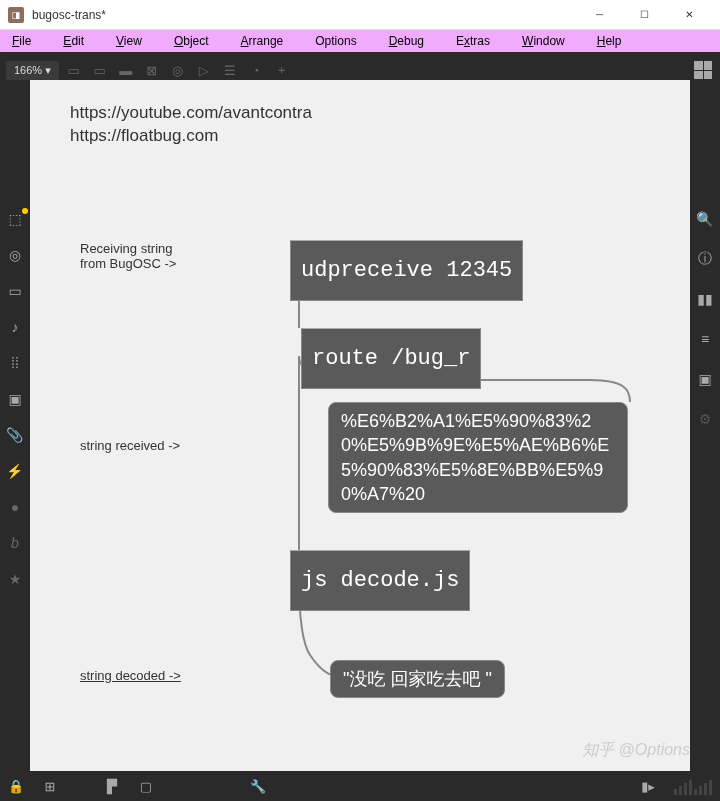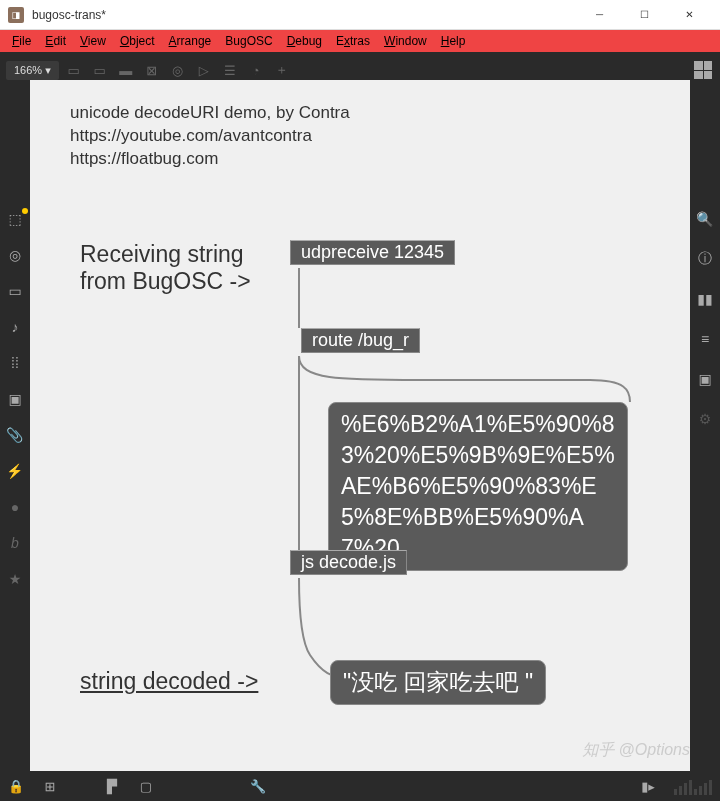--- a/index.html
+++ b/index.html
@@ -4,21 +4,21 @@
 <style>
 * { box-sizing: border-box; margin: 0; padding: 0; font-family: "Segoe UI", Arial, sans-serif; }
 body { width: 720px; height: 801px; background: #fff; overflow: hidden; position: relative; }
 
 .titlebar { height: 30px; background: #fff; display: flex; align-items: center; padding: 0 8px; border-bottom: 1px solid #ddd; }
 .titlebar .app-icon { width: 16px; height: 16px; background: #8b6f5c; border-radius: 2px; margin-right: 8px; display:flex;align-items:center;justify-content:center;color:#fff;font-size:9px; }
 .titlebar .title { font-size: 12px; color: #333; flex: 1; }
 .win-controls { display: flex; }
 .win-btn { width: 45px; height: 28px; display: flex; align-items: center; justify-content: center; color: #333; cursor: pointer; font-size:10px;}
 
-.menubar { height: 22px; background: #ef4444; display: flex; align-items: center; padding: 0 6px; gap: 2px; font-size: 12px; }
+.menubar { height: 22px; background: #f0abfc; display: flex; align-items: center; padding: 0 6px; gap: 20px; font-size: 12px; }
 .menubar span { padding: 2px 6px; cursor: pointer; }
 .menubar span u { text-decoration: underline; }
 
 .main { position: absolute; top: 52px; bottom: 30px; left: 0; right: 0; background: #2a2a2a; }
 
 .topbar { height: 36px; background: #2a2a2a; display: flex; align-items: center; padding: 0 6px; gap: 4px; }
 .zoom { background: #3a3a3a; color: #ddd; font-size: 11px; padding: 3px 8px; border-radius: 2px; cursor: pointer; }
 .topbar-icon { width: 22px; height: 22px; color: #666; display: flex; align-items: center; justify-content: center; font-size: 13px; }
 .topbar-right { margin-left: auto; }
 .grid-ic { width:18px;height:18px;display:grid;grid-template-columns:1fr 1fr;grid-template-rows:1fr 1fr;gap:1px;}
@@ -28,24 +28,24 @@
 .left-tools .tool { width: 18px; height: 18px; color: #aaa; display: flex; align-items: center; justify-content: center; font-size: 14px; position:relative;}
 
 .right-tools { position: absolute; right: 0; top: 28px; bottom: 0; width: 30px; background: #2a2a2a; display: flex; flex-direction: column; align-items: center; padding-top: 130px; gap: 22px; }
 .right-tools .tool { width: 18px; height: 18px; color: #aaa; display: flex; align-items: center; justify-content: center; font-size: 14px; }
 .yellow-dot::after { content:""; position:absolute; top:-2px; right:-4px; width:6px;height:6px;background:#ffcc00;border-radius:50%; }
 
 .canvas { position: absolute; left: 30px; right: 30px; top: 28px; bottom: 0; background: #f0f0f0; overflow:hidden;}
 .canvas-inner { position: relative; width: 100%; height: 100%; }
 
 .comment { position: absolute; font-size: 17px; color: #333; line-height: 1.35; white-space: nowrap;}
-.label { position: absolute; font-size: 23px; color: #333; white-space: nowrap;}
+.label { position: absolute; font-size: 13px; color: #333; white-space: nowrap;}
 
-.obj { position: absolute; background: #5a5a5a; color: #fff; font-size: 18px; padding: 1px 10px; border: 1px solid #888; border-top:1px solid #aaa;}
-.msg { position: absolute; background: #5a5a5a; color: #fff; font-size: 23px; padding: 6px 12px; border-radius: 8px; border: 1px solid #888; line-height: 1.35;}
+.obj { position: absolute; background: #5a5a5a; color: #fff; font-size: 22px; padding: 17px 10px; border: 1px solid #888; border-top:1px solid #aaa;font-family:Liberation Mono, monospace;}
+.msg { position: absolute; background: #5a5a5a; color: #fff; font-size: 18px; padding: 6px 12px; border-radius: 8px; border: 1px solid #888; line-height: 1.35;}
 
 .cord { stroke: #888; stroke-width: 2; fill: none; }
 
 .bottombar { position: absolute; bottom: 0; left: 0; right: 0; height: 30px; background: #2a2a2a; display: flex; align-items: center; padding: 0 8px; gap: 18px; }
 .bottombar .bicon { width: 16px; height: 16px; color: #aaa; display:flex;align-items:center;justify-content:center;font-size:13px;}
 .spacer { flex: 1; }
 .meters { display:flex; gap:2px; align-items:flex-end; height:18px;}
 .meters div { width:3px; background:#444; }
 
 .watermark { position: absolute; right: 30px; bottom: 40px; color: rgba(180,180,180,0.6); font-size: 16px; font-style: italic; pointer-events:none;}
@@ -62,21 +62,21 @@
     <div class="win-btn close">✕</div>
   </div>
 </div>
 
 <div class="menubar">
   <span><u>F</u>ile</span>
   <span><u>E</u>dit</span>
   <span><u>V</u>iew</span>
   <span><u>O</u>bject</span>
   <span><u>A</u>rrange</span>
-  <span>BugOSC</span>
+  <span>Options</span>
   <span><u>D</u>ebug</span>
   <span>E<u>x</u>tras</span>
   <span><u>W</u>indow</span>
   <span><u>H</u>elp</span>
 </div>
 
 <div class="main">
 
   <div class="topbar">
     <div class="zoom">166% ▾</div>
@@ -126,33 +126,33 @@
     <div class="canvas-inner">
 
       <svg style="position:absolute;left:0;top:0;width:100%;height:100%;pointer-events:none">
         <line class="cord" x1="269" y1="188" x2="269" y2="248"></line>
         <path class="cord" d="M 269 276 L 269 470"></path>
         <path class="cord" d="M 269 276 C 269 300, 310 300, 390 300 L 560 300 C 595 300, 600 310, 600 322"></path>
         <path class="cord" d="M 269 498 C 269 520, 270 560, 280 575 C 290 590, 300 600, 330 600"></path>
       </svg>
 
       <div class="comment" style="left:40px; top:22px;">
-        <div>unicode decodeURI demo, by Contra</div>
         <div>https://youtube.com/avantcontra</div>
         <div>https://floatbug.com</div>
       </div>
 
       <div class="label" style="left:50px; top:161px;">
         <div>Receiving string</div>
         <div>from BugOSC -&gt;</div>
       </div>
       <div class="obj" style="left:260px; top:160px;">udpreceive 12345</div>
 
       <div class="obj" style="left:271px; top:248px;">route /bug_r</div>
 
+      <div class="label" style="left:50px; top:358px;">string received -&gt;</div>
       <div class="msg" style="left:298px; top:322px; width:300px; word-break:break-all;">%E6%B2%A1%E5%90%83%20%E5%9B%9E%E5%AE%B6%E5%90%83%E5%8E%BB%E5%90%A7%20</div>
 
       <div class="obj" style="left:260px; top:470px;">js decode.js</div>
 
       <div class="label" style="left:50px; top:588px;text-decoration:underline;">string decoded -&gt;</div>
       <div class="msg" style="left:300px; top:580px;">"没吃 回家吃去吧 "</div>
     </div>
   </div>
 </div>
 

